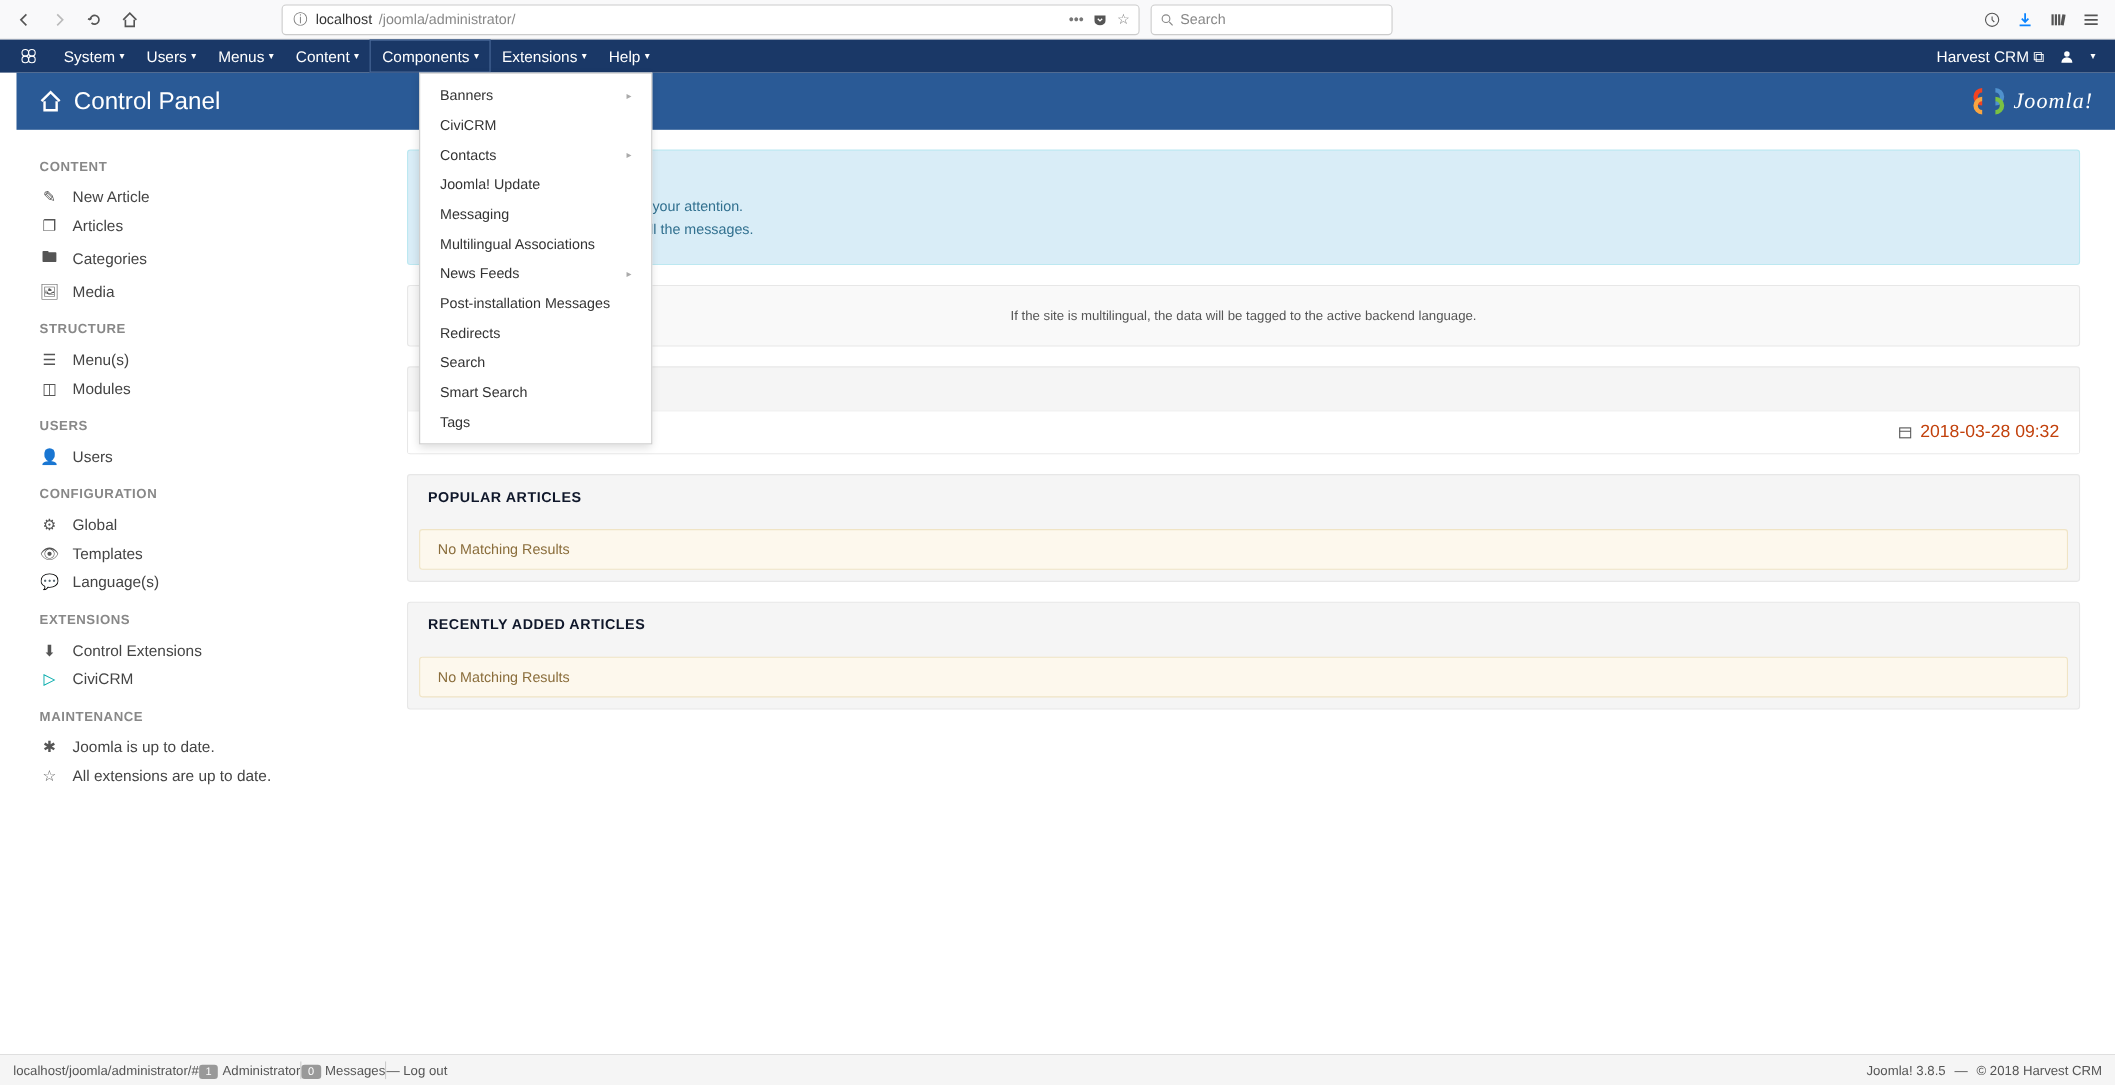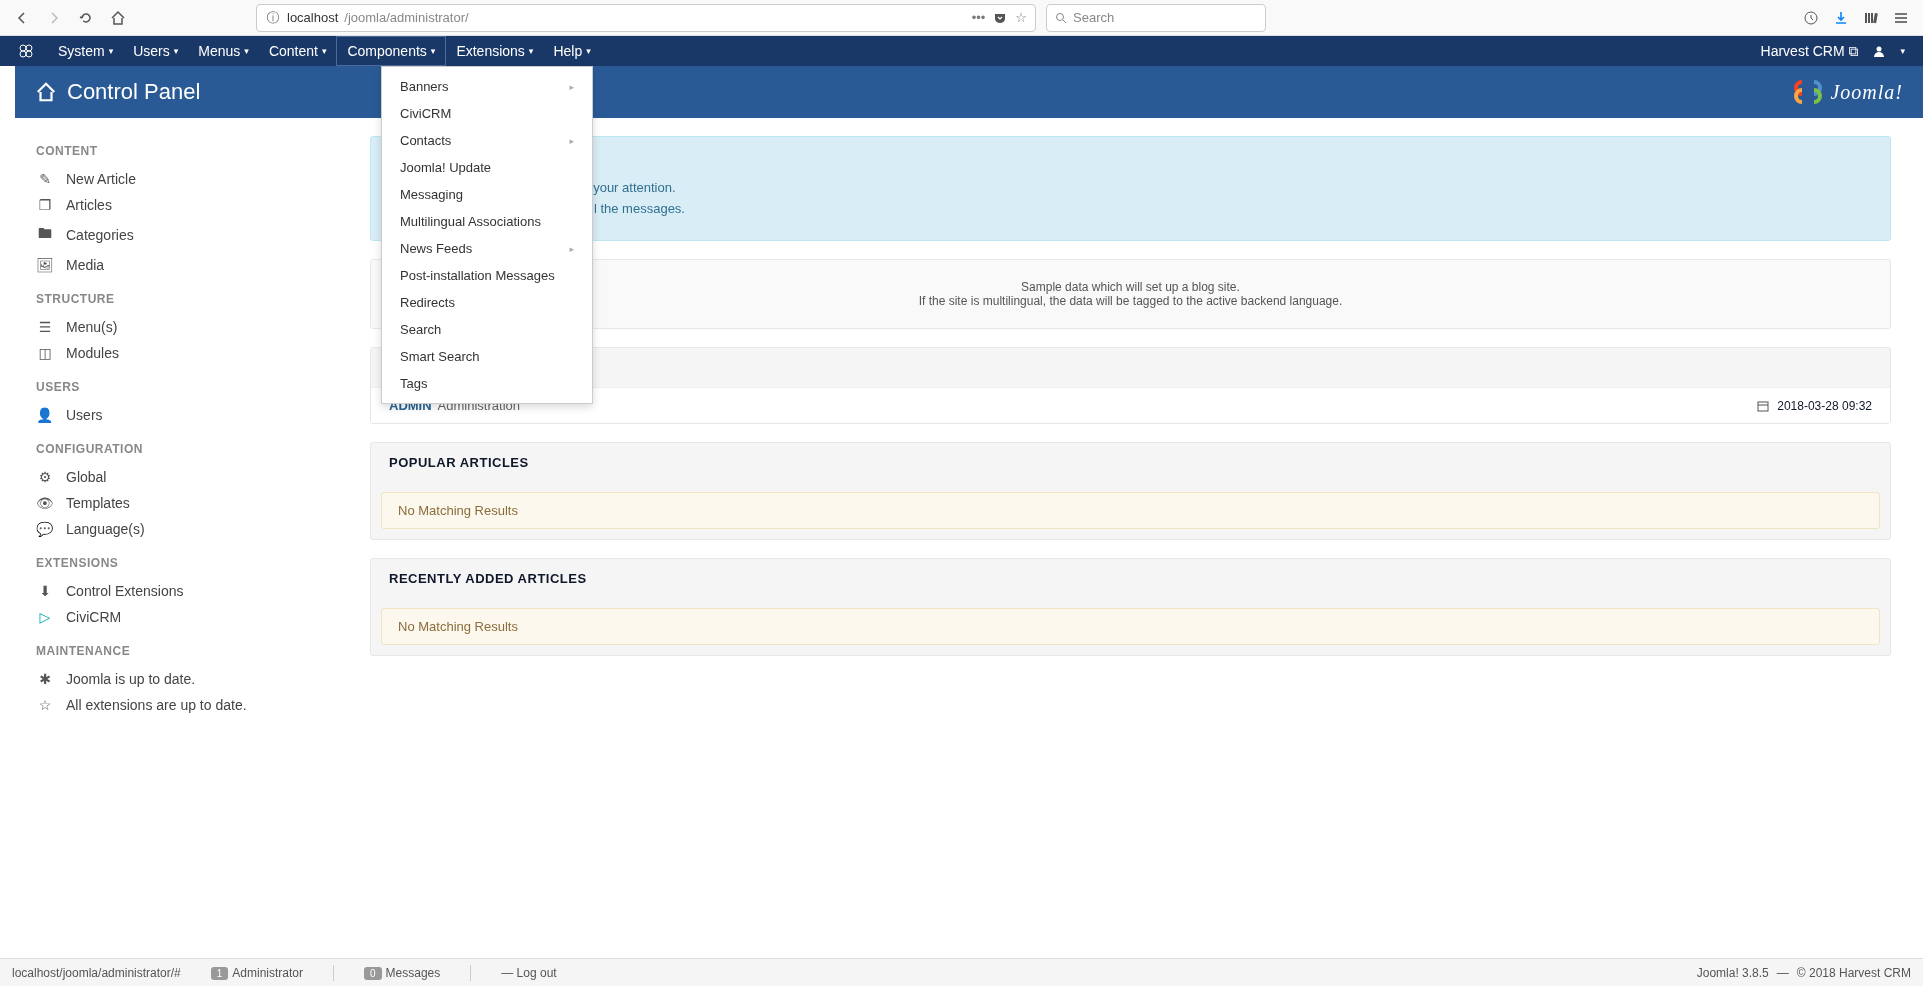--- a/index.html
+++ b/index.html
@@ -51,26 +51,26 @@
 .info-box { background: #d9edf7; border: 1px solid #bce8f1; border-radius: 3px; padding: 18px 22px; margin-bottom: 18px; color: #31708f; }
 .info-box .heading { font-weight: bold; font-size: 15px; margin-bottom: 8px; color: #2a6496; }
 .info-box p { margin-bottom: 6px; font-size: 13px; }
 
 .panel { background: #f5f5f5; border: 1px solid #e7e7e7; border-radius: 3px; margin-bottom: 18px; }
 .panel-body-plain { padding: 20px 22px; text-align: center; color: #555; font-size: 12px; background: #f9f9f9; border: 1px solid #e7e7e7; border-radius: 3px; margin-bottom: 18px; }
 .panel-heading { padding: 12px 18px; font-size: 13px; font-weight: bold; color: #0f172a; letter-spacing: 0.5px; }
 .panel-row { padding: 10px 18px; background: #fff; border-top: 1px solid #eee; display: flex; align-items: center; }
 .panel-row .user-link { color: #2a6496; font-weight: bold; margin-right: 6px; }
 .panel-row .user-sub { color: #666; }
-.panel-row .row-right { margin-left: auto; display: flex; align-items: center; gap: 8px; color: #0f172a; font-size: 12px; }
+.panel-row .row-right { margin-left: auto; display: flex; align-items: center; gap: 8px; color: #c2410c; font-size: 16px; }
 
 .warn-box { margin: 10px; padding: 10px 16px; background: #fdf8ed; border: 1px solid #f0e4c5; border-radius: 3px; color: #8a6d3b; }
 
 
-.statusbar { position: fixed; bottom: 0; left: 0; right: 0; height: 28px; background: #f5f5f5; border-top: 1px solid #ddd; display: flex; align-items: center; padding: 0 12px; font-size: 12px; color: #555; gap: 30px; }
+.statusbar { position: fixed; bottom: 0; left: 0; right: 0; height: 28px; background: #f5f5f5; border-top: 1px solid #ddd; display: flex; align-items: center; padding: 0 12px; font-size: 12px; color: #555; gap: 0; }
 .statusbar .badge { background: #999; color: #fff; border-radius: 3px; padding: 1px 6px; font-size: 10px; margin-right: 4px; }
 .statusbar .sep { width: 1px; height: 16px; background: #ccc; }
 .statusbar .right { margin-left: auto; display: flex; align-items: center; gap: 8px; }
 
 svg { display: block; }
 </style>
 </head>
 <body>
 
 <div class="browser-chrome">
@@ -333,21 +333,20 @@
   </div>
 
   <div class="content">
     <div class="info-box">
       <div class="heading">…<span>on messages</span></div>
       <p>…<span>stallation messages that require your attention.</span></p>
       <p>…<span>appear when you have hidden all the messages.</span></p>
     </div>
 
     <div class="panel-body-plain">
-      <div>Sample data which will set up a blog site.</div>
       <div>If the site is multilingual, the data will be tagged to the active backend language.</div>
     </div>
 
     <div class="panel">
       <div class="panel-heading">LOGGED-IN USERS</div>
       <div class="panel-row">
         <span class="user-link">ADMIN</span>
         <span class="user-sub">Administration</span>
         <div class="row-right">
           <span>

